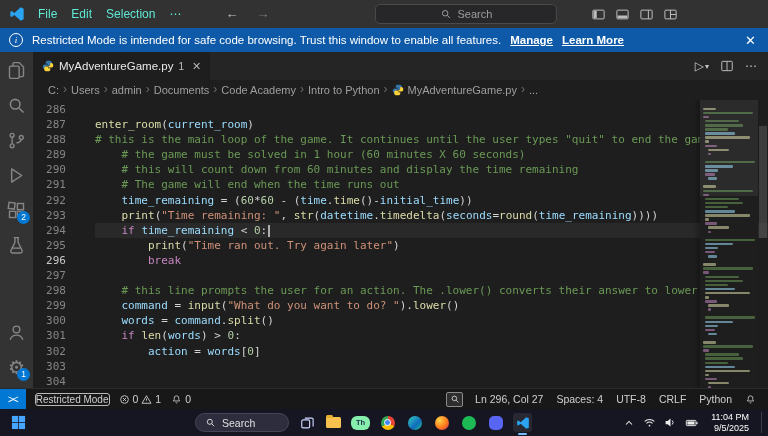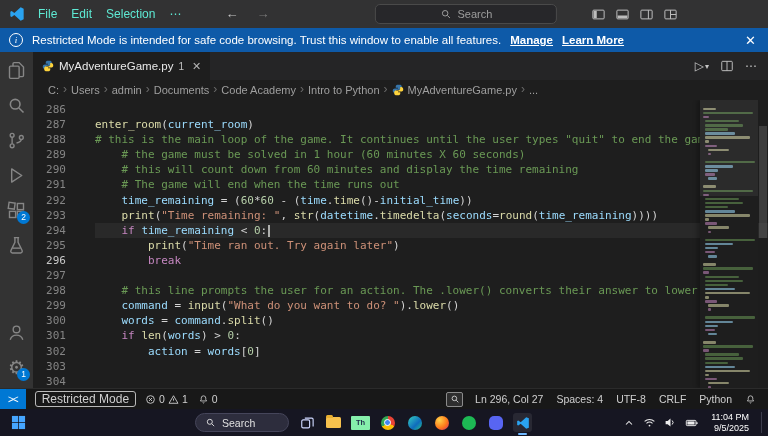--- a/index.html
+++ b/index.html
@@ -66,21 +66,21 @@
 
   .minimap{position:absolute;right:10px;top:0;bottom:0;width:58px;background:#1e1e1e;box-shadow:-3px 0 4px rgba(0,0,0,.25);padding-top:2px;overflow:hidden}
   .mm-line{height:2.5px;margin-top:1.6px;border-radius:1px;opacity:.55}
   .mm-slider{position:absolute;left:0;right:0;top:0;height:96px;background:rgba(255,255,255,.06)}
   .vscroll{position:absolute;right:0;top:0;bottom:0;width:10px}
   .vscroll .thumb{position:absolute;top:26px;height:112px;left:1px;right:1px;background:rgba(121,121,121,.35)}
 
   
   .statusbar{flex:0 0 21px;background:#181818;border-top:1px solid #2b2b2b;display:flex;align-items:center;font-size:10.5px;color:#cfcfcf}
   .remote{height:100%;background:var(--c-accent,#0078d4);color:#fff;display:flex;align-items:center;padding:0 8px;font-size:10px;letter-spacing:-1px;cursor:pointer}
-  .restricted{border:1px solid #b9b9b9;border-radius:3px;padding:0px 6px;margin-left:9px;font-size:12px;cursor:pointer}
+  .restricted{border:1px solid #b9b9b9;border-radius:3px;padding:0px 0;margin-left:9px;font-size:10px;cursor:pointer}
   .sb-item{padding:0 5px;display:flex;gap:3px;align-items:center;cursor:pointer}
   .sb-item svg{width:11px;height:11px}
   .sb-right{margin-left:auto;display:flex;gap:3px;padding-right:7px}
   .sb-zoom{width:17px;height:15px;border:1px solid #8b8b8b;border-radius:2px;display:flex;align-items:center;justify-content:center;margin-right:4px;background:#2e2e2e}
   .sb-zoom svg{width:10px;height:10px}
 
   
   .taskbar{flex:0 0 27px;background:#161622;display:flex;align-items:center;font-size:10px}
   .tk-start{padding:0 11px;display:flex;cursor:pointer}
   .tk-start svg{width:15px;height:15px}
@@ -91,21 +91,21 @@
   .tk-icon.active::after{content:"";position:absolute;bottom:-3px;left:5px;right:5px;height:2px;border-radius:2px;background:#6fb9ff}
   .circle{width:14px;height:14px;border-radius:50%}
   .chrome-c{background:conic-gradient(#ea4335 0 33%,#fbbc05 33% 66%,#34a853 66% 100%);position:relative}
   .chrome-c::after{content:"";position:absolute;inset:3.2px;border-radius:50%;background:#4285f4;border:1.6px solid #fff}
   .edge-c{background:linear-gradient(135deg,#35d0c0,#0f6cbd 60%,#24c48e)}
   .ffx-c{background:radial-gradient(circle at 32% 30%,#ffd24a,#ff7a1a 55%,#d4236b)}
   .spot-c{background:#1db954}
   .disc-c{background:#5865f2;border-radius:5px;width:14px;height:14px}
   .folder-i{width:15px;height:11px;background:#f7c14d;border-radius:1.5px;position:relative}
   .folder-i::before{content:"";position:absolute;top:-2.5px;left:0;width:7px;height:3px;background:#e8ae30;border-radius:1.5px 1.5px 0 0}
-  .thonny-i{width:34px;height:14px;background:#86efac;border-radius:1px;color:#20304d;font-size:7.5px;font-weight:bold;display:flex;align-items:center;justify-content:center}
+  .thonny-i{width:34px;height:14px;background:#86efac;border-radius:6px;color:#20304d;font-size:7.5px;font-weight:bold;display:flex;align-items:center;justify-content:center}
   .taskview-i svg{width:14px;height:14px}
   .vscode-i svg{width:14px;height:14px}
   .tk-tray{margin-left:auto;display:flex;align-items:center;gap:8px;padding-right:3px;color:#ececec}
   .tk-tray svg{display:block}
   .tk-clock{text-align:right;font-size:9px;line-height:10.5px;color:#fff;padding:0 4px;cursor:pointer}
   .show-desktop{width:4px;align-self:stretch;border-left:1px solid #3c3c4c;cursor:pointer}
 </style>
 </head>
 <body>
 

